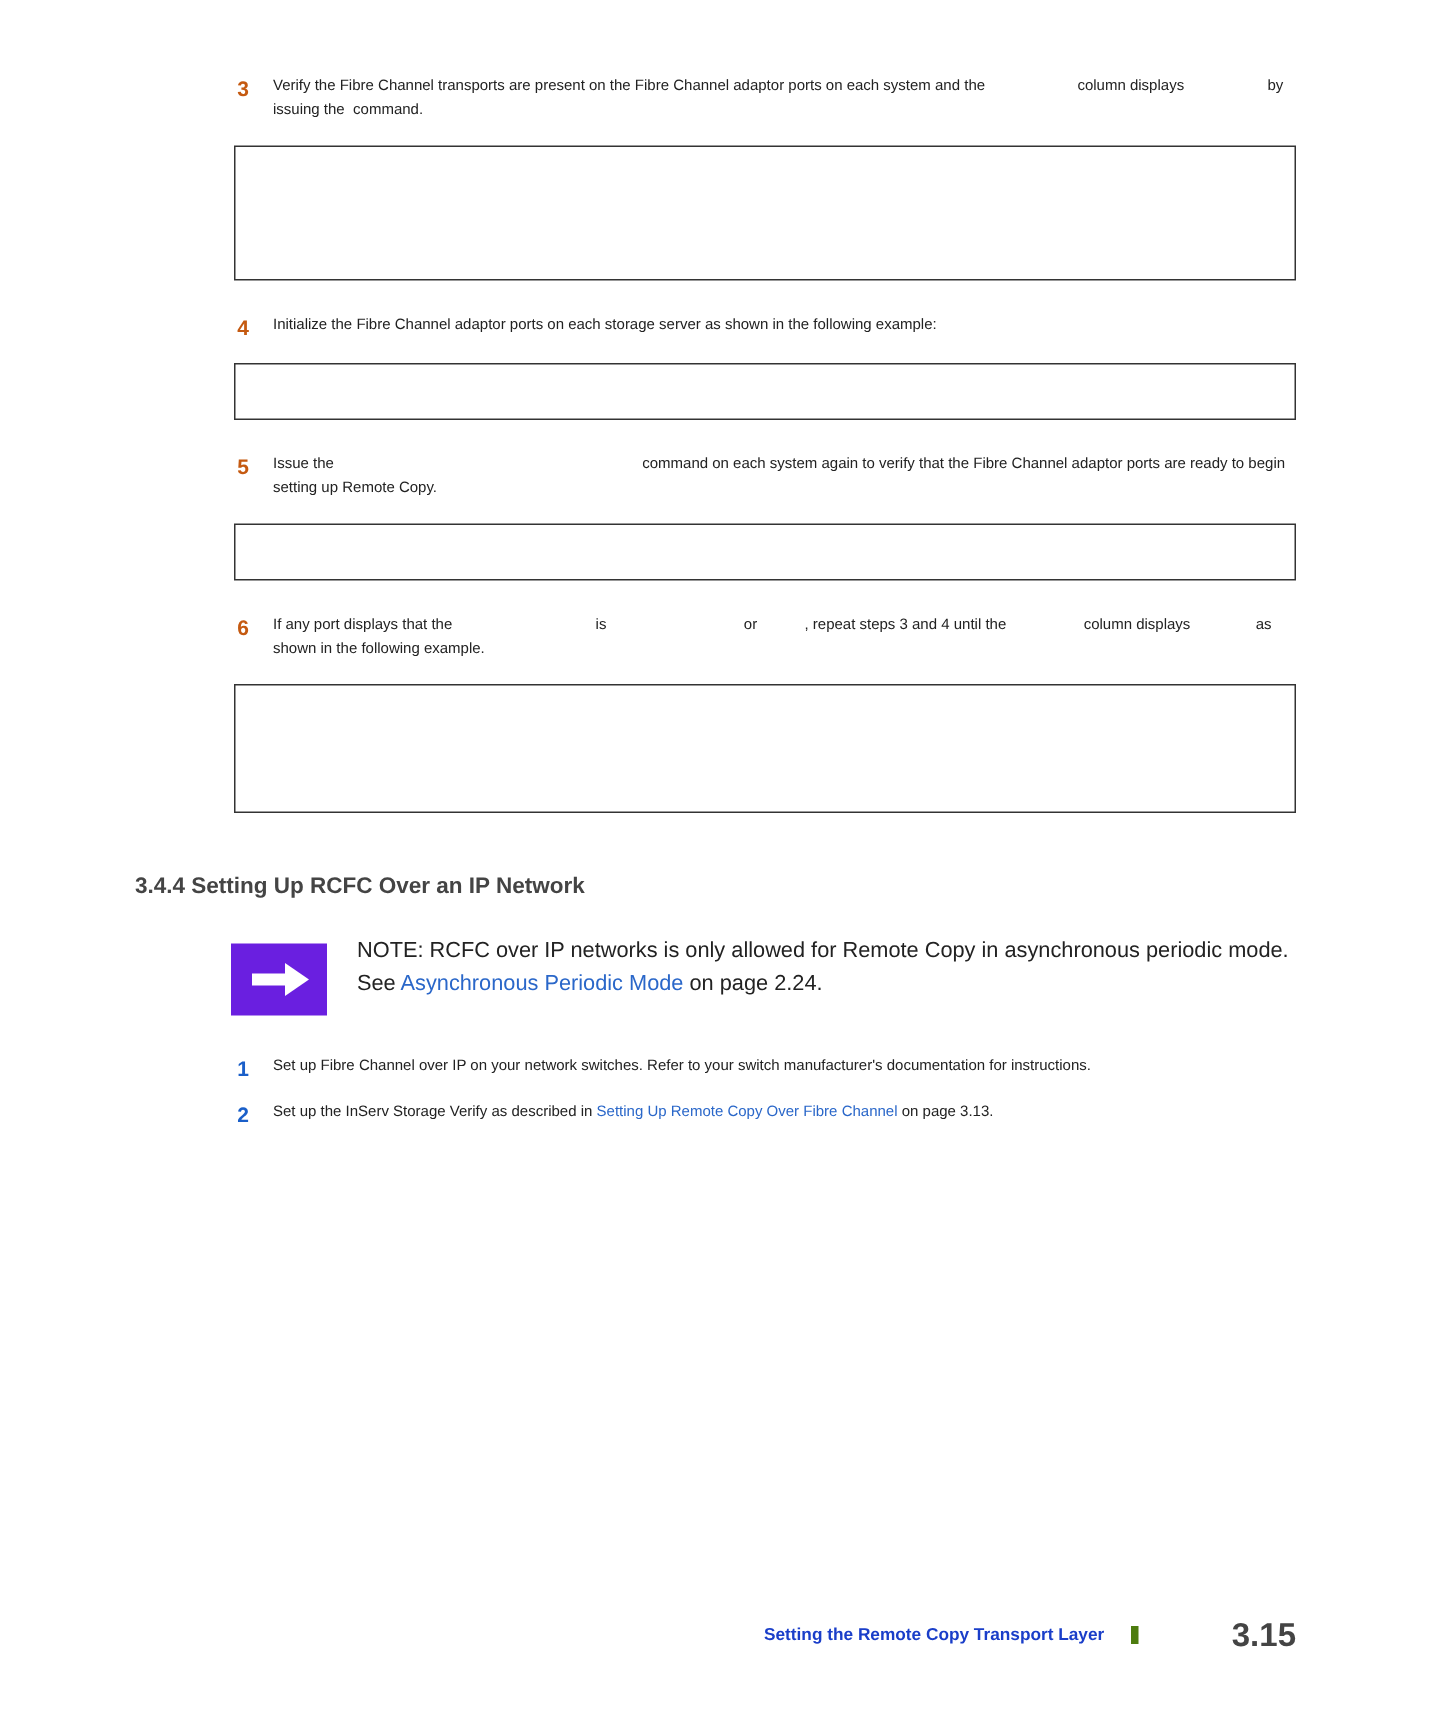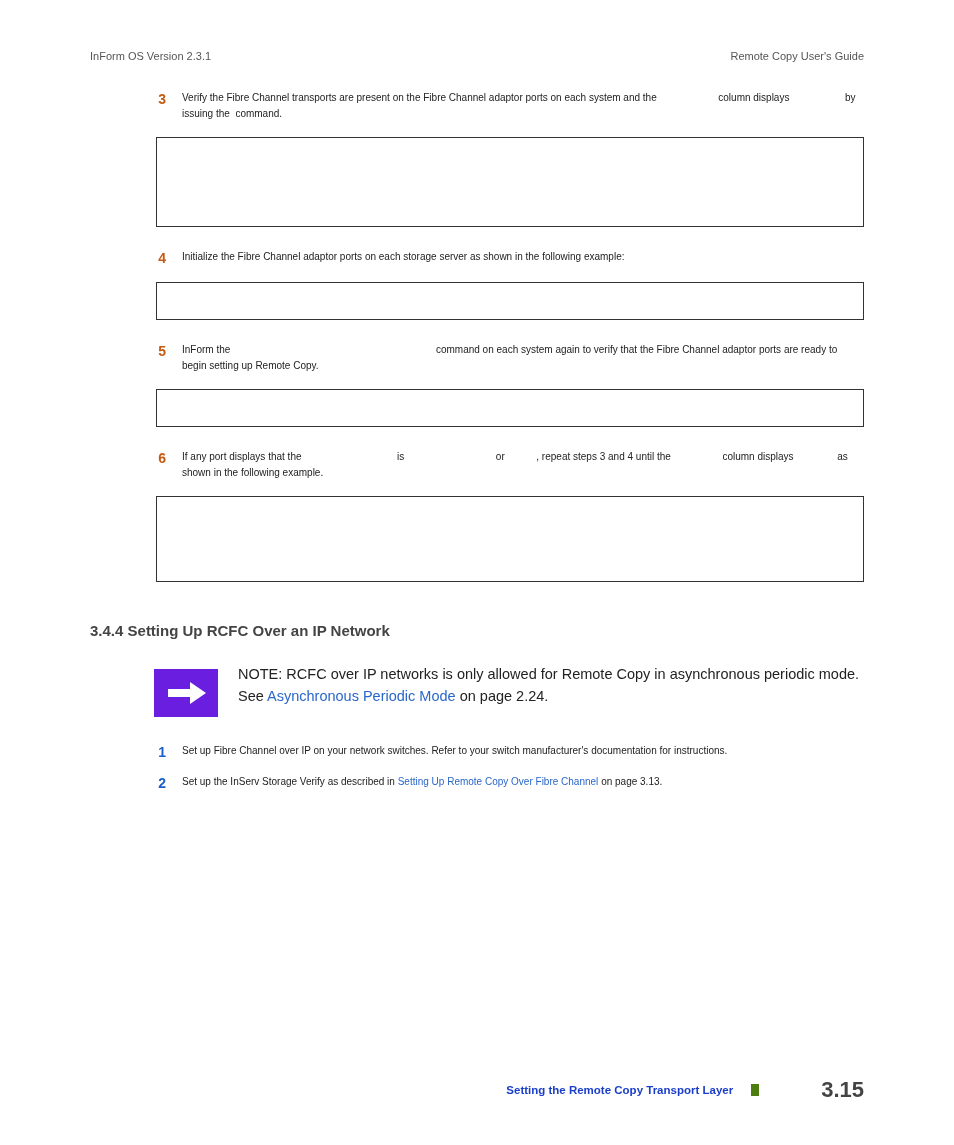--- a/index.html
+++ b/index.html
@@ -90,39 +90,35 @@
     right: 90px;
     display: flex;
     align-items: center;
     gap: 18px;
   }
   .footer-section {
     color: #1a3ec9;
     font-weight: 700;
     font-size: 11.5px;
     padding-right: 18px;
-    border-right: 8px solid #4d7c0f;
+    border-right: 5px solid #4d7c0f;
     text-align: right;
   }
   .footer-pnum {
     font-size: 22px;
     font-weight: 700;
     color: #444;
     margin-left: 44px;
   }
 </style>
 </head>
 <body>
 
 <div class="page">
 
-  <div class="hdr">
-    <span>InForm OS Version 2.3.1</span>
-    <span>Remote Copy User's Guide</span>
-  </div>
 
   <div class="step-list">
     <div class="step">
       <div class="step-num">3</div>
       <div class="step-body">
         <span>Verify the Fibre Channel transports are present on the Fibre Channel adaptor ports on each system and the </span>
         <span style="display:inline-block;width:56px"></span>
         <span> column displays </span>
         <span style="display:inline-block;width:50px"></span>
         <span> by issuing the </span>
@@ -138,21 +134,21 @@
       <div class="step-num">4</div>
       <div class="step-body">Initialize the Fibre Channel adaptor ports on each storage server as shown in the following example:</div>
     </div>
   </div>
   <div class="code-block"></div>
 
   <div class="step-list">
     <div class="step">
       <div class="step-num">5</div>
       <div class="step-body">
-        <span>InForm the </span>
+        <span>Issue the </span>
         <span style="display:inline-block;width:200px"></span>
         <span> command on each system again to verify that the Fibre Channel adaptor ports are ready to begin setting up Remote Copy.</span>
       </div>
     </div>
   </div>
   <div class="code-block"></div>
 
   <div class="step-list">
     <div class="step">
       <div class="step-num">6</div>

